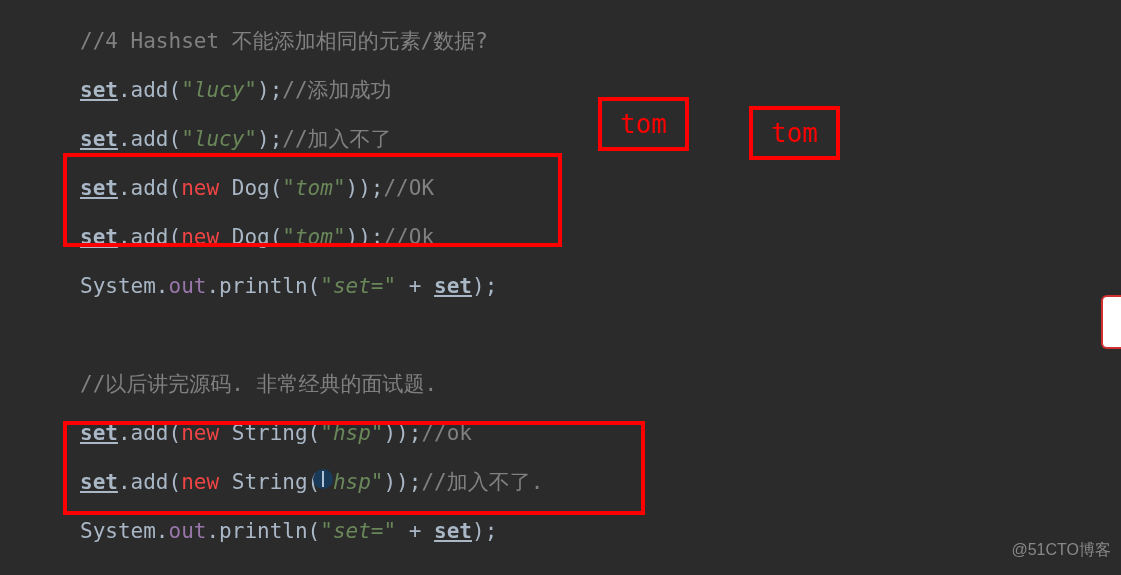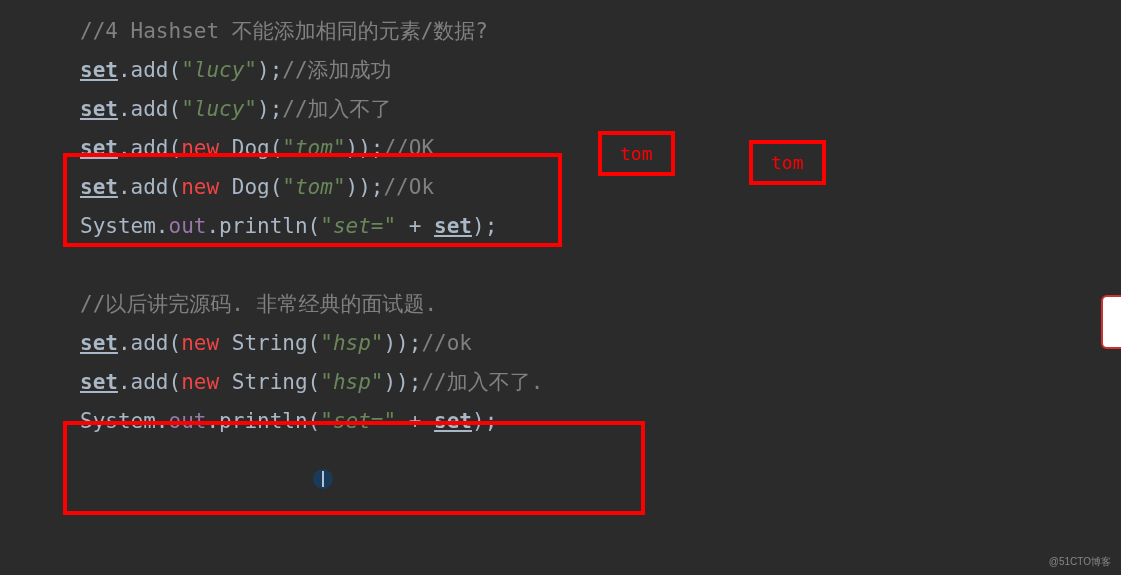--- a/index.html
+++ b/index.html
@@ -13,20 +13,21 @@
       overflow: hidden;
     }
     .code-area {
       padding-top: 12px;
       padding-left: 80px;
       line-height: 39px;
     }
     .line {
       white-space: pre;
       position: relative;
+      margin-top: 10px;
     }
     .comment { color: #808080; }
     .string { color: #6a8759; font-style: italic; }
     .keyword { color: #ef4444; }
     .field-static { color: #9876aa; }
     .text { color: #a9b7c6; }
     .underline { text-decoration: underline; font-weight: bold; }
     .red-box {
       position: absolute;
       border: 4px solid #ff0000;
@@ -41,33 +42,32 @@
     .red-box-2 {
       left: 63px;
       top: 421px;
       width: 582px;
       height: 94px;
     }
     .tom-box {
       position: absolute;
       border: 4px solid #ff0000;
       color: #ff0000;
-      font-size: 18px;
+      font-size: 26px;
       padding: 8px 18px;
       font-weight: normal;
-      margin-top: 34px;
     }
     .tom-1 { left: 598px; top: 97px; }
     .tom-2 { left: 749px; top: 106px; }
     .watermark {
       position: absolute;
-      bottom: 6px;
+      bottom: 14px;
       right: 10px;
       color: #888;
-      font-size: 10px;
+      font-size: 16px;
       font-family: Arial, sans-serif;
     }
     .cursor-blob {
       position: absolute;
       left: 313px;
       top: 469px;
       width: 20px;
       height: 20px;
       background: #1a3a5a;
       border-radius: 50%;

